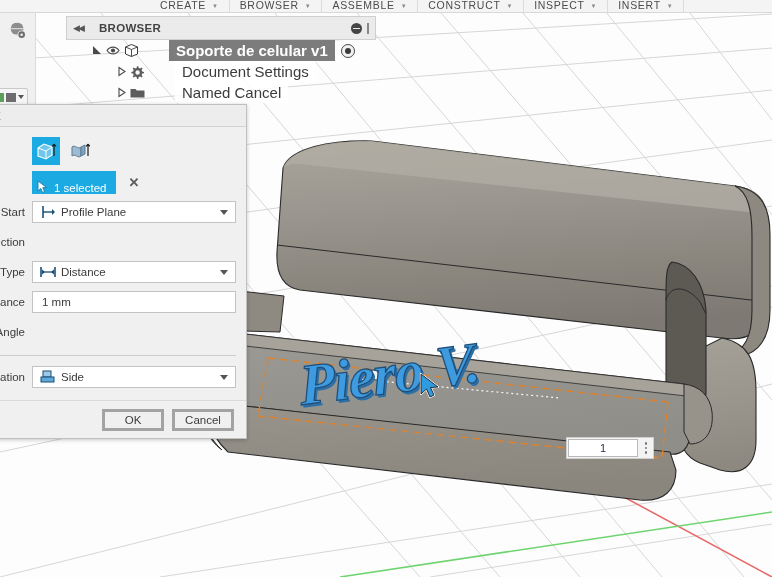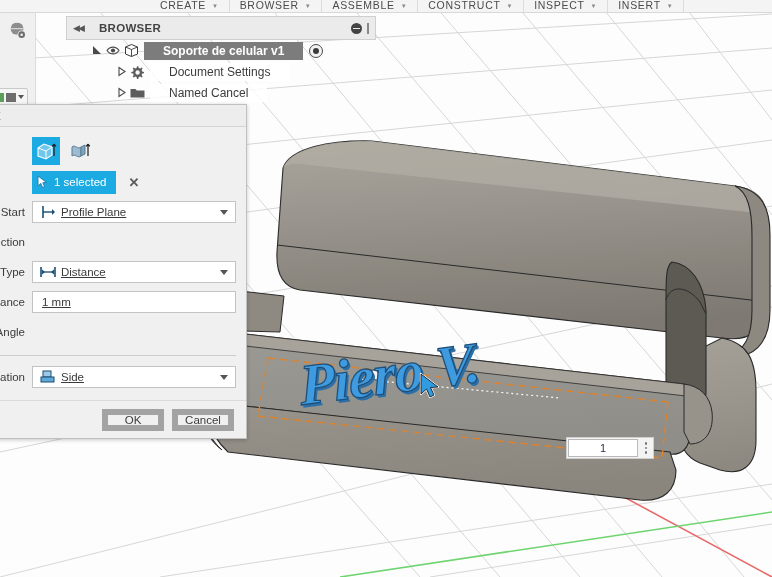--- a/index.html
+++ b/index.html
@@ -112,24 +112,25 @@
     display: flex; align-items: center;
     height: 21px;
     padding-left: 10px;
   }
   .tree-row .tri {
     width: 14px; font-size: 9px; color: #555; display:flex; align-items:center;
   }
   .tree-row .eye { width: 18px; display: flex; align-items: center; }
   .tree-row .node-icon { width: 20px; display: flex; align-items: center; }
   .tree-row .label {
-    font-size: 12px;
-    padding: 2px 19px;
+    font-size: 15px;
+    padding: 2px 7px;
     background: rgba(255,255,255,0.82);
     white-space: nowrap;
+    margin-left: 25px;
   }
   .tree-row.selected .label {
     background: #7c7c7c; color: #ffffff; font-weight: bold;
   }
   .tree-row .radio-after {
     margin-left: 6px;
     width: 14px; height: 14px; border-radius: 50%;
     border: 1.6px solid #4a4a4a; background: #f2f2f2;
     display: flex; align-items: center; justify-content: center;
   }
@@ -179,21 +180,20 @@
   }
   .dlg-field {
     flex: 1;
     height: 22px;
     background: #ffffff;
     border: 1px solid #c3c3c3;
     display: flex; align-items: center;
     padding: 0 4px;
     font-size: 11.5px;
     color: #3a3a3a;
-    text-decoration: underline;
   }
   .dlg-field .fld-icon { width: 22px; display: flex; align-items: center; justify-content: center; }
   .dlg-field .fld-text { flex: 1; padding-left: 2px; }
   .dlg-field .fld-caret {
     width: 0; height: 0;
     border-left: 4px solid transparent; border-right: 4px solid transparent;
     border-top: 5px solid #555; margin-right: 3px;
   }
   .dlg-field.plain .fld-text { padding-left: 5px; }
 
@@ -204,21 +204,21 @@
     display: flex; align-items: center; justify-content: center;
   }
   .type-btn.active { background: #1caae2; }
 
   
   #profile-row { display: flex; align-items: center; padding-left: 97px; height: 30px; }
   #selected-chip {
     height: 23px;
     background: #1caae2;
     color: #ffffff;
-    display: flex; align-items: center;
+    display: flex; align-items: flex-end;
     padding: 0 10px 0 5px;
     font-size: 11.5px;
   }
   #selected-chip .cursor-ic { margin-right: 5px; display: flex; }
   #clear-x {
     margin-left: 12px;
     font-size: 13px; color: #5a5a5a; font-weight: bold;
     cursor: default;
     line-height: 1;
   }
@@ -231,21 +231,21 @@
     margin-top: 8px;
     height: 38px;
     display: flex; align-items: center; justify-content: flex-end;
     padding-right: 12px;
     gap: 8px;
     background: #f0f0f0;
   }
   .dlg-btn {
     width: 62px; height: 22px;
     background: #f0f0f0;
-    border: 6px solid #a3a3a3;
+    border: 3px solid #a3a3a3;
     font-size: 11.5px; color: #3c3c3c;
     display: flex; align-items: center; justify-content: center;
   }
 
   
   #dim-input-wrap {
     position: absolute; left: 566px; top: 437px;
     z-index: 25;
     display: flex; align-items: stretch;
     background: #f3f3f3;

